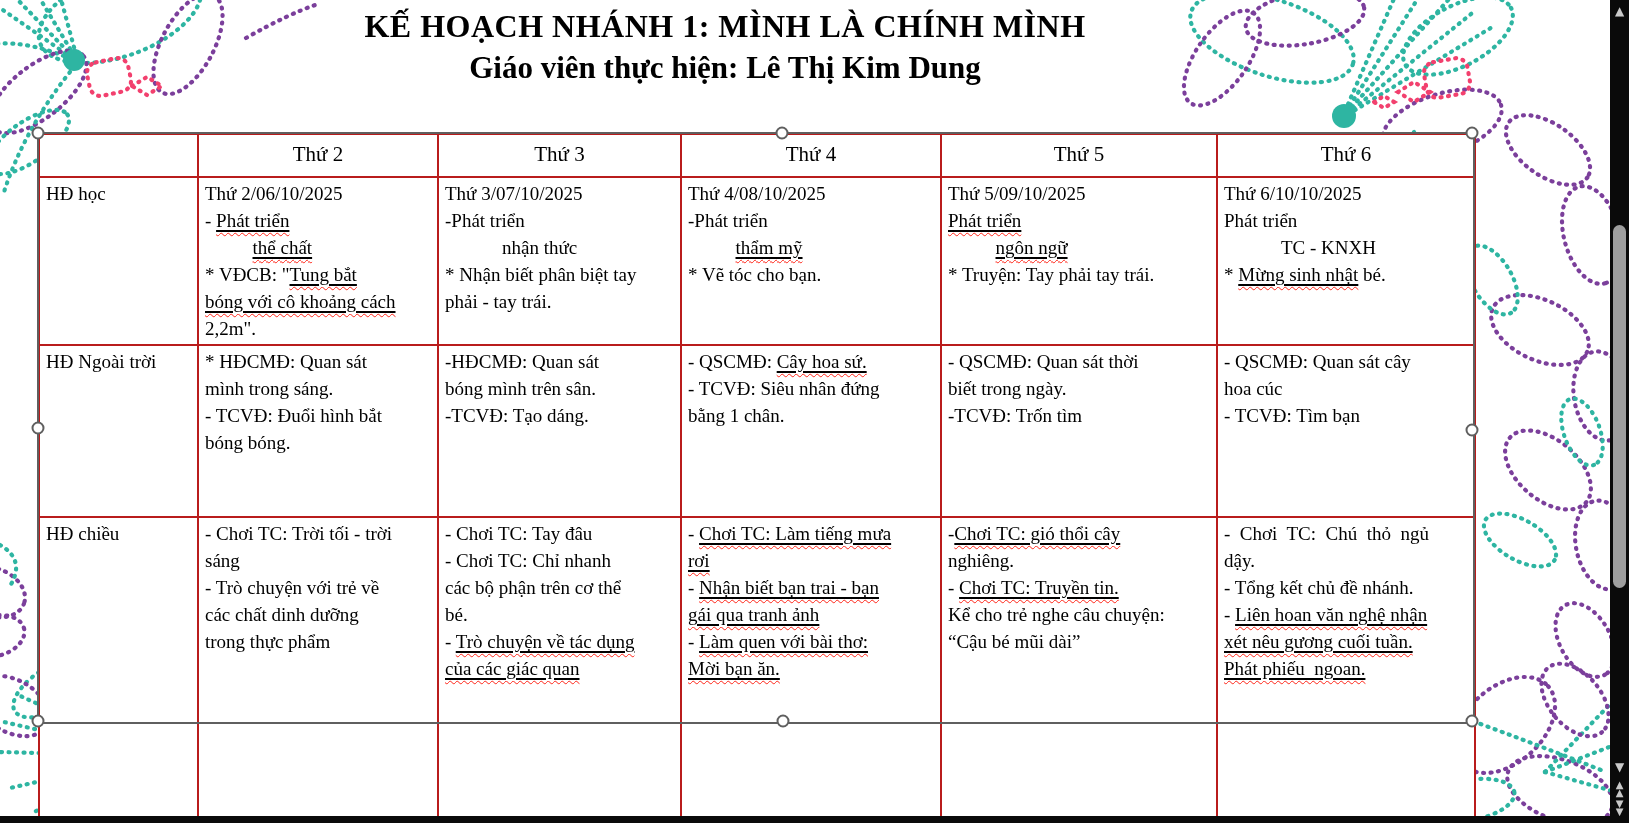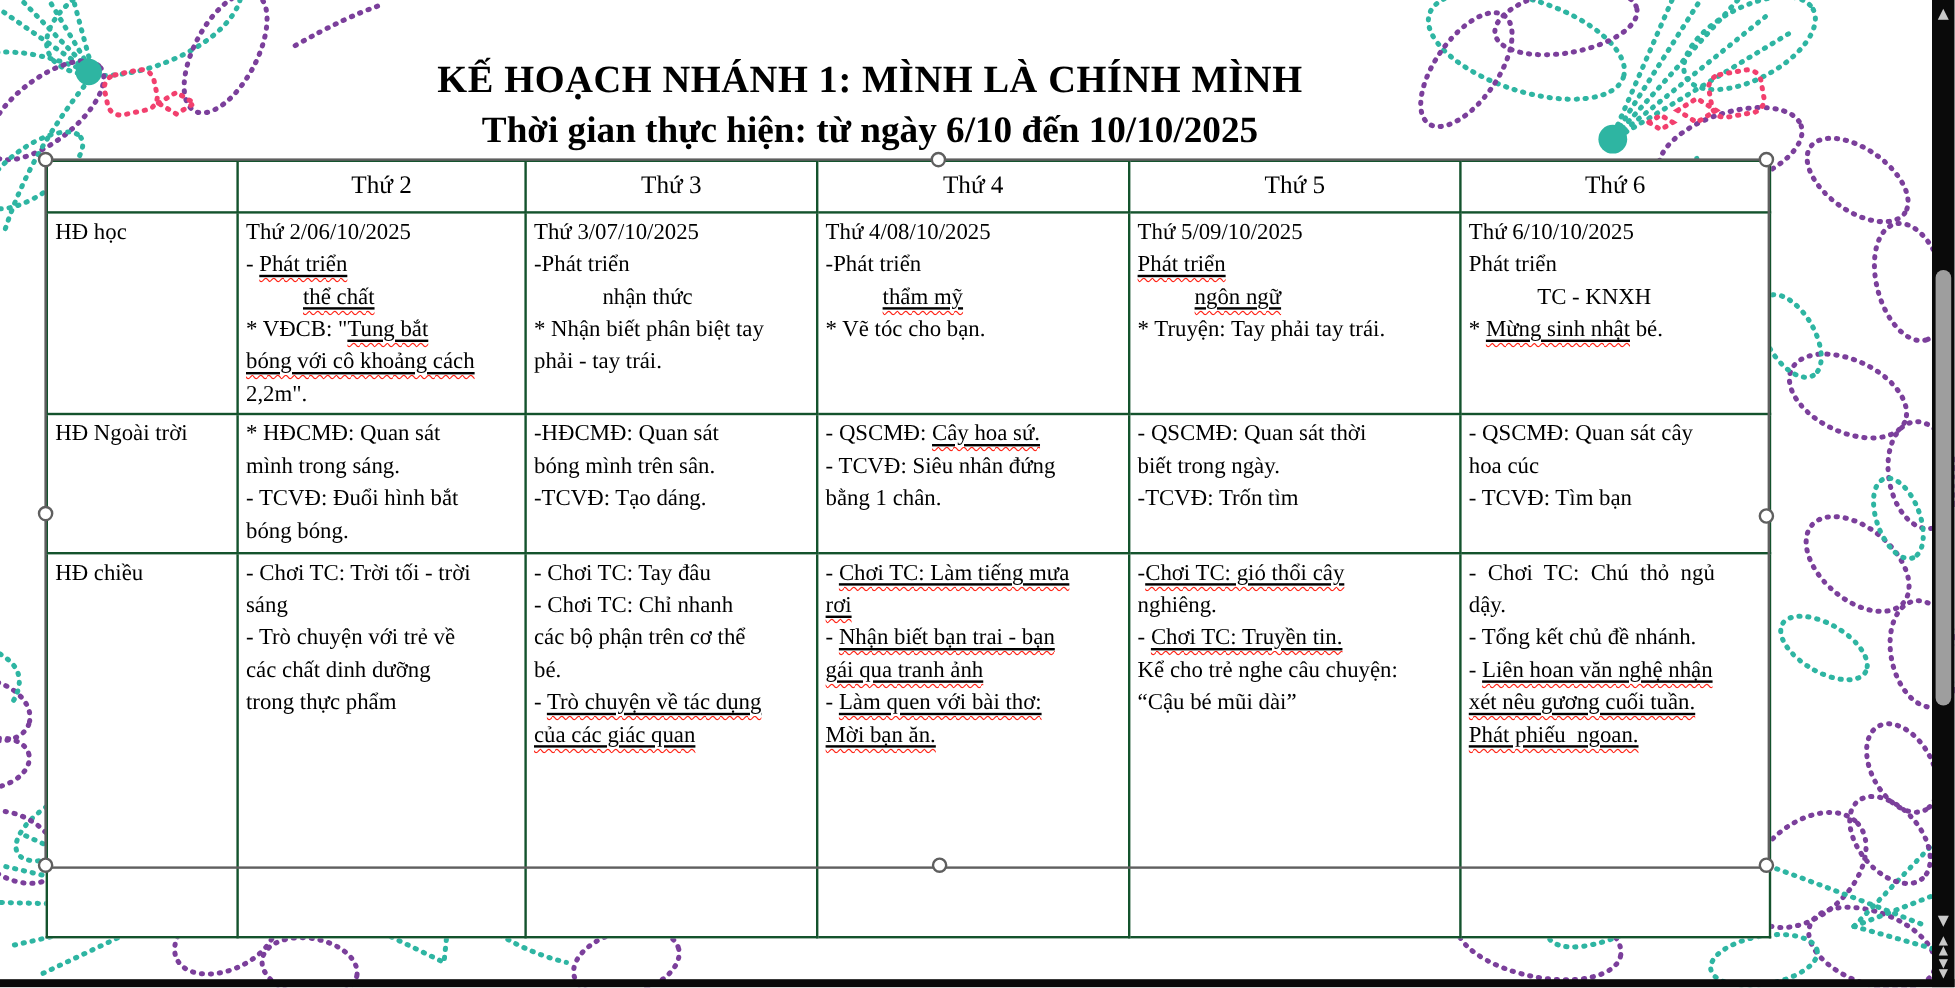--- a/index.html
+++ b/index.html
@@ -1,27 +1,27 @@
 <!DOCTYPE html>
 <html><head>
 <meta charset="utf-8">
 <style>
   html,body{margin:0;padding:0;background:#fff;}
   #canvas{position:relative;width:1629px;height:823px;background:#ffffff;overflow:hidden;
           font-family:"Liberation Serif","DejaVu Serif",serif;}
 
   
   #title-block{position:absolute;top:6px;left:0;width:1450px;text-align:center;z-index:3;color:#000;}
-  #title-block .t1{font-size:32px;font-weight:bold;line-height:41px;letter-spacing:.5px;margin-top:40px;}
+  #title-block .t1{font-size:32px;font-weight:bold;line-height:41px;letter-spacing:.5px;}
   #title-block .t2,#title-block .t3{font-size:31px;font-weight:bold;line-height:41px;}
 
   
   #table-wrap{position:absolute;left:38px;top:133px;z-index:3;}
   table.plan{border-collapse:collapse;table-layout:fixed;width:1436px;background:#fff;}
-  table.plan td{border:2px solid #14532d;vertical-align:top;padding:2px 6px;overflow:hidden;
+  table.plan td{border:2px solid #b91c1c;vertical-align:top;padding:2px 6px;overflow:hidden;
                 font-size:19px;line-height:27px;color:#000;white-space:pre-wrap;}
   tr.hdr td{text-align:center;font-size:21px;height:35px;padding:3px 4px;line-height:32px;}
   td.rowlabel{font-size:21px;padding-top:8px;padding-left:8px;line-height:30px;}
 
   .seg-u{text-decoration:underline;text-decoration-color:#000;text-decoration-thickness:1.5px;text-underline-offset:3px;}
   .seg-w{text-decoration:underline wavy #ff2619;text-decoration-thickness:1px;text-underline-offset:5px;}
 
   
   #sel-rect{position:absolute;left:37px;top:132px;width:1434px;height:588px;border:2px solid #5f5f5f;
             z-index:4;pointer-events:none;}
@@ -130,21 +130,20 @@
       <ellipse class="st teal" cx="1470" cy="800" rx="45" ry="20" transform="rotate(-10 1470 800)"></ellipse>
       <path class="st teal" d="M1545,772 L1614,700"></path>
         <path class="st teal" d="M1545,772 L1622,742"></path>
       <path class="st teal" d="M1545,772 L1616,792"></path>
       <ellipse class="st purple" cx="1575" cy="700" rx="42" ry="26" transform="rotate(50 1575 700)"></ellipse>
     </g>
   </svg>
 
   <div id="title-block">
     <div class="t1">KẾ HOẠCH NHÁNH 1: MÌNH LÀ CHÍNH MÌNH</div>
-    <div class="t2">Thời gian thực hiện: từ ngày 6/10 đến 10/10/2025</div>
     <div class="t3">Giáo viên thực hiện: Lê Thị Kim Dung</div>
   </div>
 
   <div id="sel-rect"></div>
 
   <div id="table-wrap">
     <table class="plan" id="plan-table">
       <colgroup>
         <col style="width:159px">
           <col style="width:240px">
@@ -163,21 +162,21 @@
             <td>Thứ 6</td>
           </tr>
           <tr style="height: 164px; padding-left: 43px;">
             <td class="rowlabel">HĐ học</td>
             <td><div class="ln"><span>Thứ 2/06/10/2025</span></div><div class="ln"><span>- </span><span class="seg-u"><span class="seg-w">Phát triển</span></span></div><div class="ln"><span>          </span><span class="seg-u"><span class="seg-w">thể chất</span></span></div><div class="ln"><span>* VĐCB: "</span><span class="seg-u"><span class="seg-w">Tung bắt</span></span></div><div class="ln"><span class="seg-u"><span class="seg-w">bóng với cô khoảng cách</span></span></div><div class="ln"><span>2,2m".</span></div></td>
             <td><div class="ln"><span>Thứ 3/07/10/2025</span></div><div class="ln"><span>-Phát triển</span></div><div class="ln"><span>            nhận thức</span></div><div class="ln"><span>* Nhận biết phân biệt tay</span></div><div class="ln"><span>phải - tay trái.</span></div></td>
             <td><div class="ln"><span>Thứ 4/08/10/2025</span></div><div class="ln"><span>-Phát triển</span></div><div class="ln"><span>          </span><span class="seg-u"><span class="seg-w">thẩm mỹ</span></span></div><div class="ln"><span>* Vẽ tóc cho bạn.</span></div></td>
             <td><div class="ln"><span>Thứ 5/09/10/2025</span></div><div class="ln"><span class="seg-u"><span class="seg-w">Phát triển</span></span></div><div class="ln"><span>          </span><span class="seg-u"><span class="seg-w">ngôn ngữ</span></span></div><div class="ln"><span>* Truyện: Tay phải tay trái.</span></div></td>
             <td><div class="ln"><span>Thứ 6/10/10/2025</span></div><div class="ln"><span>Phát triển</span></div><div class="ln"><span>            TC - KNXH</span></div><div class="ln"><span>* </span><span class="seg-u"><span class="seg-w">Mừng sinh nhật</span></span><span> bé.</span></div></td>
           </tr>
-          <tr style="height: 116px; font-family: Liberation Serif, serif;">
+          <tr style="height: 172px; font-family: Liberation Serif, serif;">
             <td class="rowlabel">HĐ Ngoài trời</td>
             <td><div class="ln"><span>* HĐCMĐ: Quan sát</span></div><div class="ln"><span>mình trong sáng.</span></div><div class="ln"><span>- TCVĐ: Đuổi hình bắt</span></div><div class="ln"><span>bóng bóng.</span></div></td>
             <td><div class="ln"><span>-HĐCMĐ: Quan sát</span></div><div class="ln"><span>bóng mình trên sân.</span></div><div class="ln"><span>-TCVĐ: Tạo dáng.</span></div></td>
             <td><div class="ln"><span>- QSCMĐ: </span><span class="seg-u"><span class="seg-w">Cây hoa sứ.</span></span></div><div class="ln"><span>- TCVĐ: Siêu nhân đứng</span></div><div class="ln"><span>bằng 1 chân.</span></div></td>
             <td><div class="ln"><span>- QSCMĐ: Quan sát thời</span></div><div class="ln"><span>biết trong ngày.</span></div><div class="ln"><span>-TCVĐ: Trốn tìm</span></div></td>
             <td><div class="ln"><span>- QSCMĐ: Quan sát cây</span></div><div class="ln"><span>hoa cúc</span></div><div class="ln"><span>- TCVĐ: Tìm bạn</span></div></td>
           </tr>
           <tr style="height: 320px;">
             <td class="rowlabel">HĐ chiều</td>
             <td><div class="ln"><span>- Chơi TC: Trời tối - trời</span></div><div class="ln"><span>sáng</span></div><div class="ln"><span>- Trò chuyện với trẻ về</span></div><div class="ln"><span>các chất dinh dưỡng</span></div><div class="ln"><span>trong thực phẩm</span></div></td>

